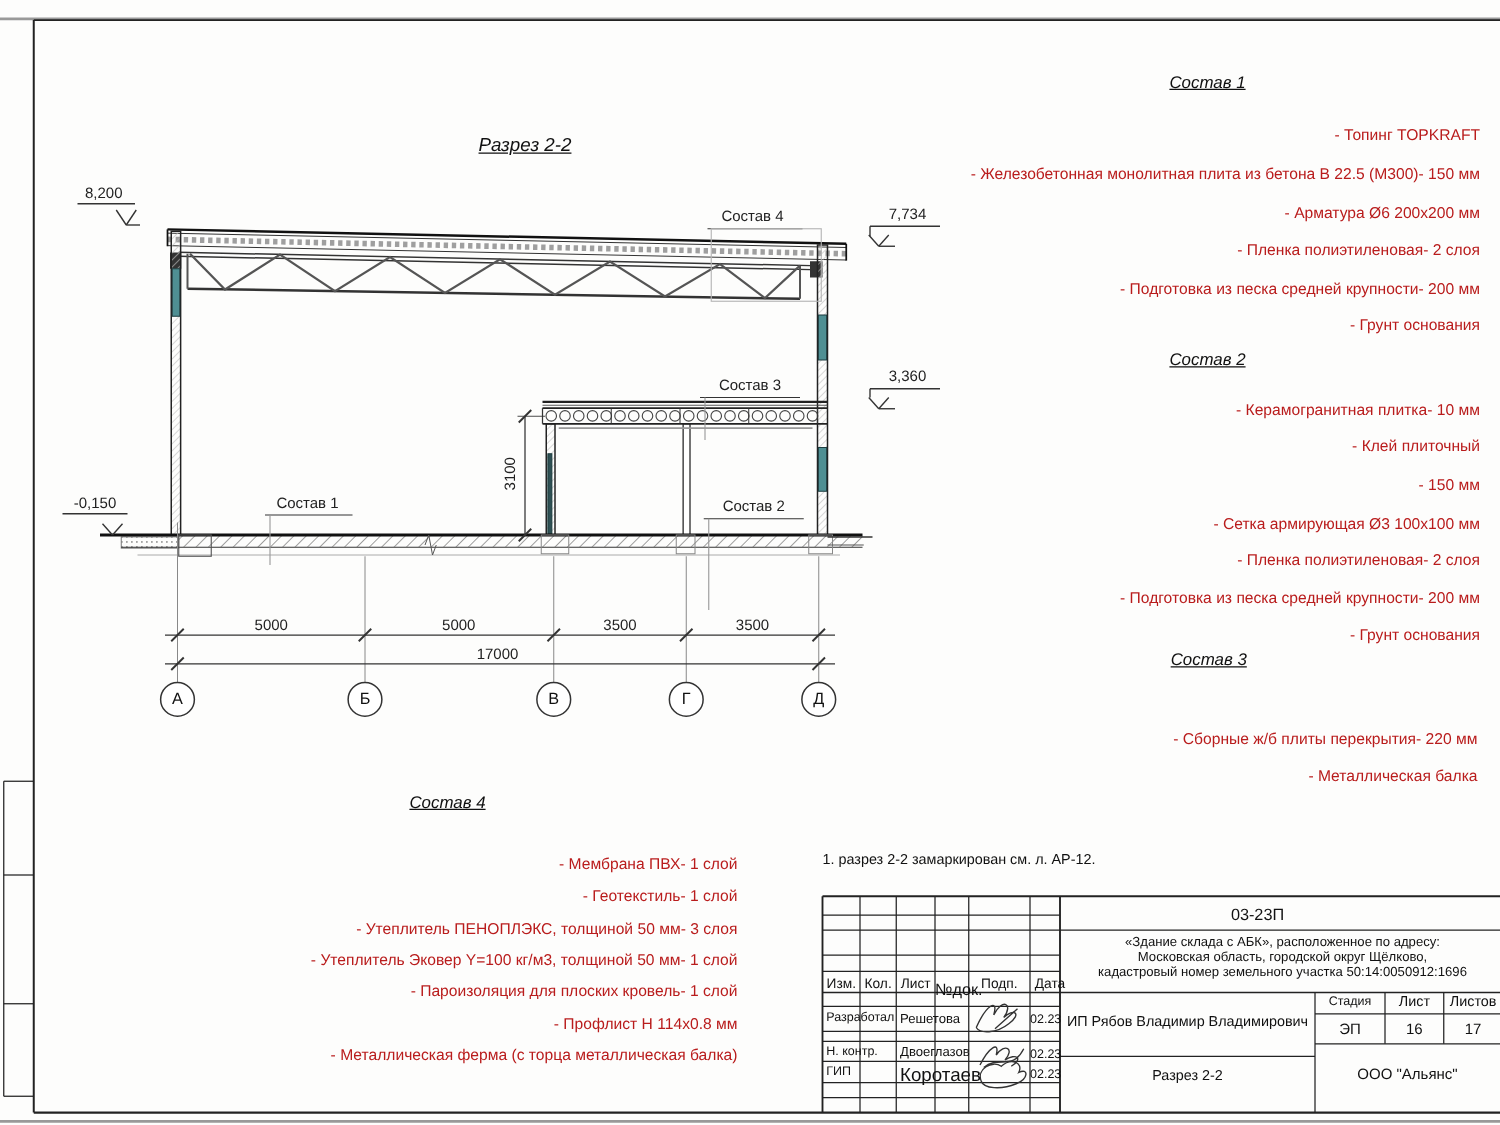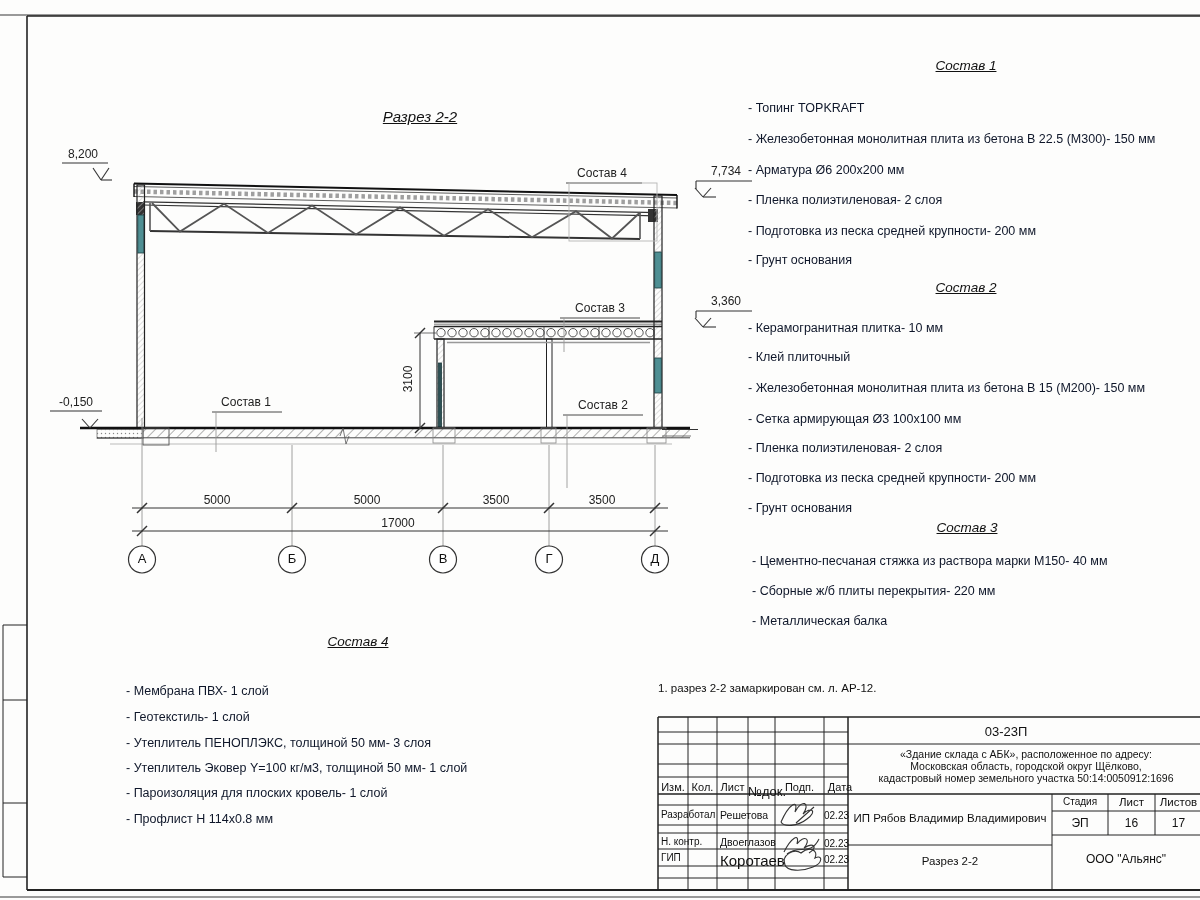--- a/index.html
+++ b/index.html
@@ -10,22 +10,22 @@
   .c{text-align:center;}
   .dim{font-size:12px;color:#222;}
   .elev{font-size:12px;color:#222;}
   .callout{font-size:12px;color:#222;}
   .axisl{font-size:13px;color:#111;}
   .dtitle{font-size:15px;font-style:italic;text-decoration:underline;color:#111;}
   .comp{position:absolute;}
   .comp-title{position:absolute;left:0;right:0;text-align:center;font-size:13.5px;
               font-style:italic;color:#111;}
   .comp-title span{text-decoration:underline;}
-  .comp-row{position:absolute;left:0;right:0;display:flex;justify-content:flex-start;
-            font-size:12.5px;color:#0f172a;}
+  .comp-row{position:absolute;left:0;right:0;display:flex;justify-content:flex-end;
+            font-size:12.5px;color:#b91c1c;}
   .tb{font-size:11px;color:#111;}
   .tb-small{font-size:13px;color:#111;}
   .note{font-size:11.5px;color:#111;}
   .rot90{transform:rotate(-90deg);transform-origin:center;}
 </style>
 </head>
 <body>
 
 <div class="sheet">
 
@@ -302,21 +302,20 @@
   <div class="comp-title" style="top:0"><span>Состав 2</span></div>
   <div class="comp-row" style="top:41px">
     <span>- Керамогранитная плитка</span>
         <span>- 10 мм</span>
       </div>
   <div class="comp-row" style="top:70px">
     <span>- Клей плиточный</span>
         <span></span>
       </div>
   <div class="comp-row" style="top:101px">
-    <span>- Железобетонная  монолитная плита из бетона В 15 (М200)</span>
         <span>- 150 мм</span>
       </div>
   <div class="comp-row" style="top:132px">
     <span>- Сетка армирующая Ø3 100x100 мм</span>
         <span></span>
       </div>
   <div class="comp-row" style="top:161px">
     <span>- Пленка полиэтиленовая</span>
         <span>-  2 слоя</span>
       </div>
@@ -325,24 +324,20 @@
         <span>- 200 мм</span>
       </div>
   <div class="comp-row" style="top:221px">
     <span>- Грунт основания</span>
         <span></span>
       </div>
 </div>
 
 <div class="comp" style="left:752px;top:520px;width:430px;height:115px">
   <div class="comp-title" style="top:0"><span>Состав 3</span></div>
-  <div class="comp-row" style="top:34px">
-    <span>- Цементно-песчаная стяжка  из раствора марки М150</span>
-        <span>- 40 мм</span>
-      </div>
   <div class="comp-row" style="top:64px">
     <span>- Сборные ж/б плиты перекрытия</span>
         <span>- 220 мм</span>
       </div>
   <div class="comp-row" style="top:94px">
     <span>- Металлическая  балка</span>
         <span></span>
       </div>
 </div>
 
@@ -363,20 +358,24 @@
   <div class="comp-row" style="top:127px">
     <span>- Утеплитель Эковер Y=100 кг/м3, толщиной 50 мм</span>
         <span>- 1 слой</span>
       </div>
   <div class="comp-row" style="top:152px">
     <span>- Пароизоляция для плоских кровель</span>
         <span>- 1 слой</span>
       </div>
   <div class="comp-row" style="top:178px">
     <span>- Профлист Н 114x0.8 мм</span>
+        <span></span>
+      </div>
+  <div class="comp-row" style="top:203px">
+    <span>- Металлическая ферма (с торца металлическая балка)</span>
         <span></span>
       </div>
 </div>
 
 <span class="abs note" style="left:658px;top:682px">1. разрез 2-2 замаркирован см. л. АР-12.</span>
 
 <span class="abs tb c" style="left:658px;top:781px;width:30px">Изм.</span>
 <span class="abs tb c" style="left:688px;top:781px;width:29px">Кол.</span>
 <span class="abs tb c" style="left:717px;top:781px;width:31px">Лист</span>
 <span class="abs tb-small c" style="left:748px;top:784px;width:27px">№док.</span>

